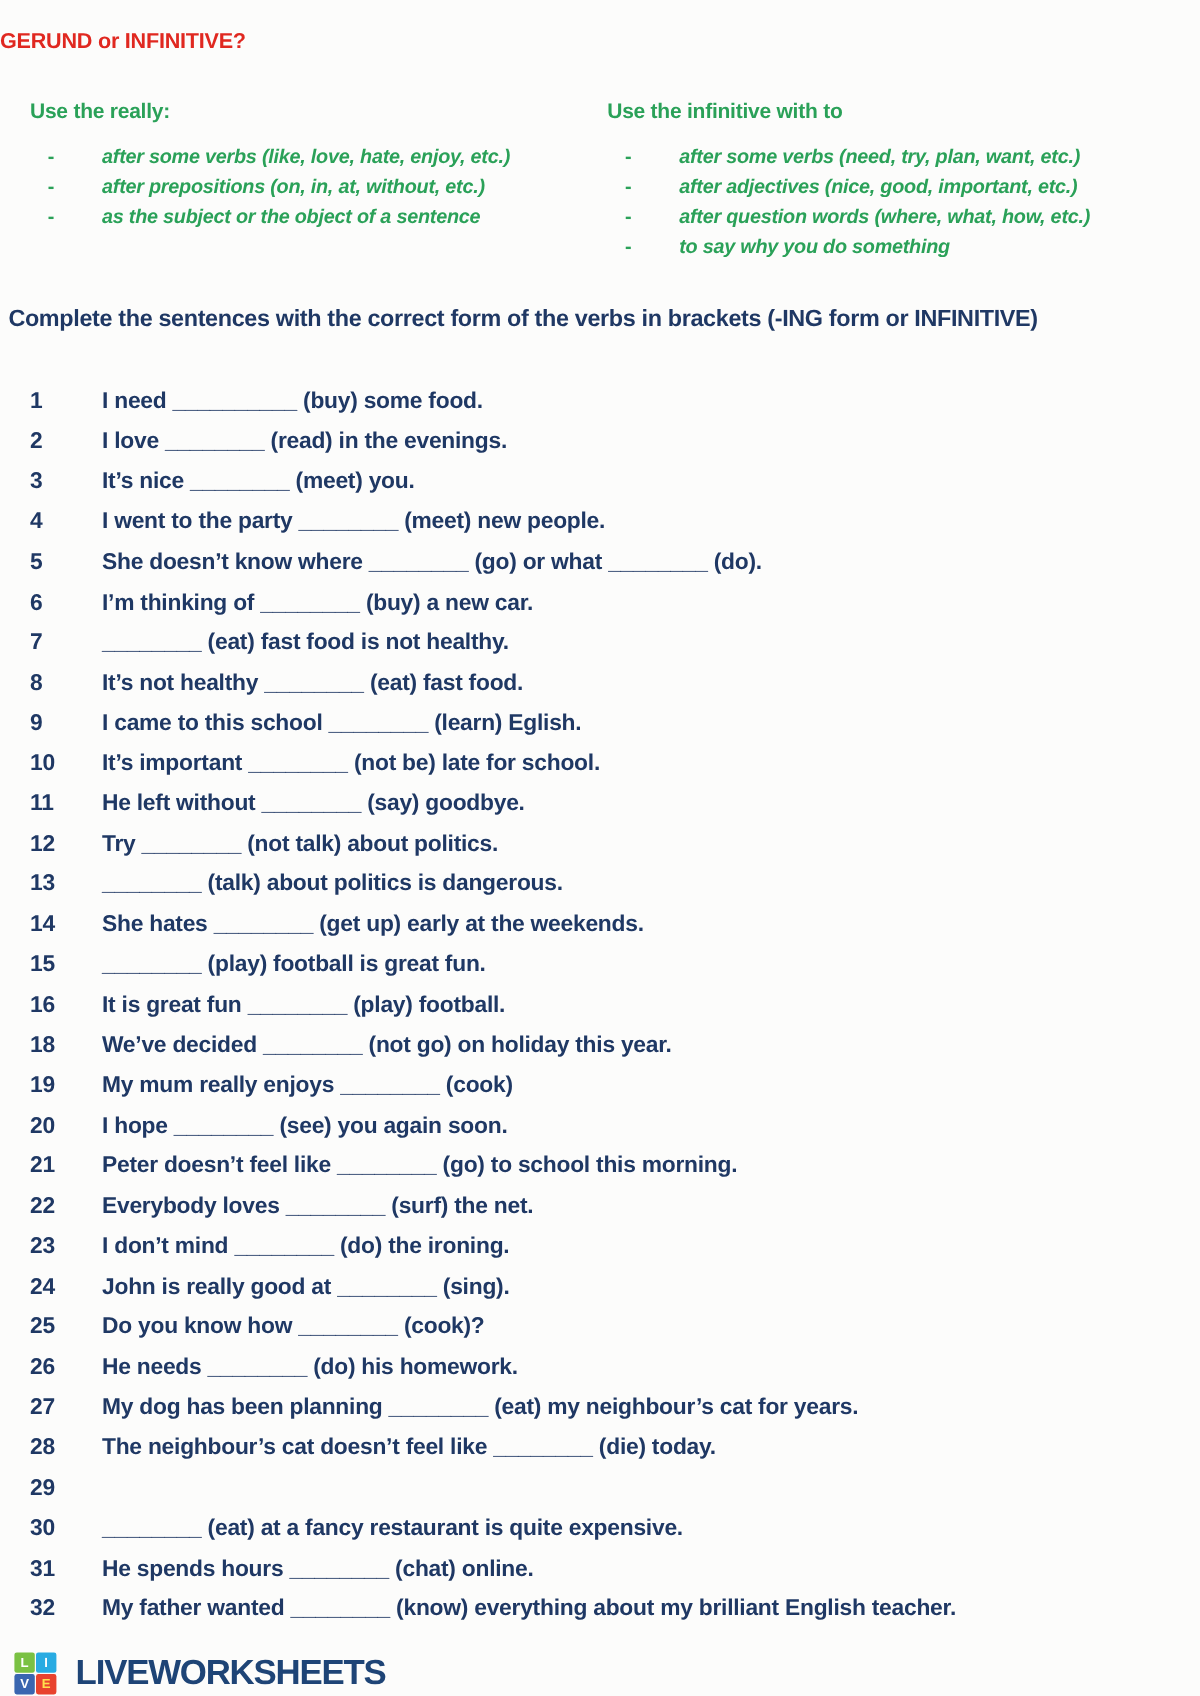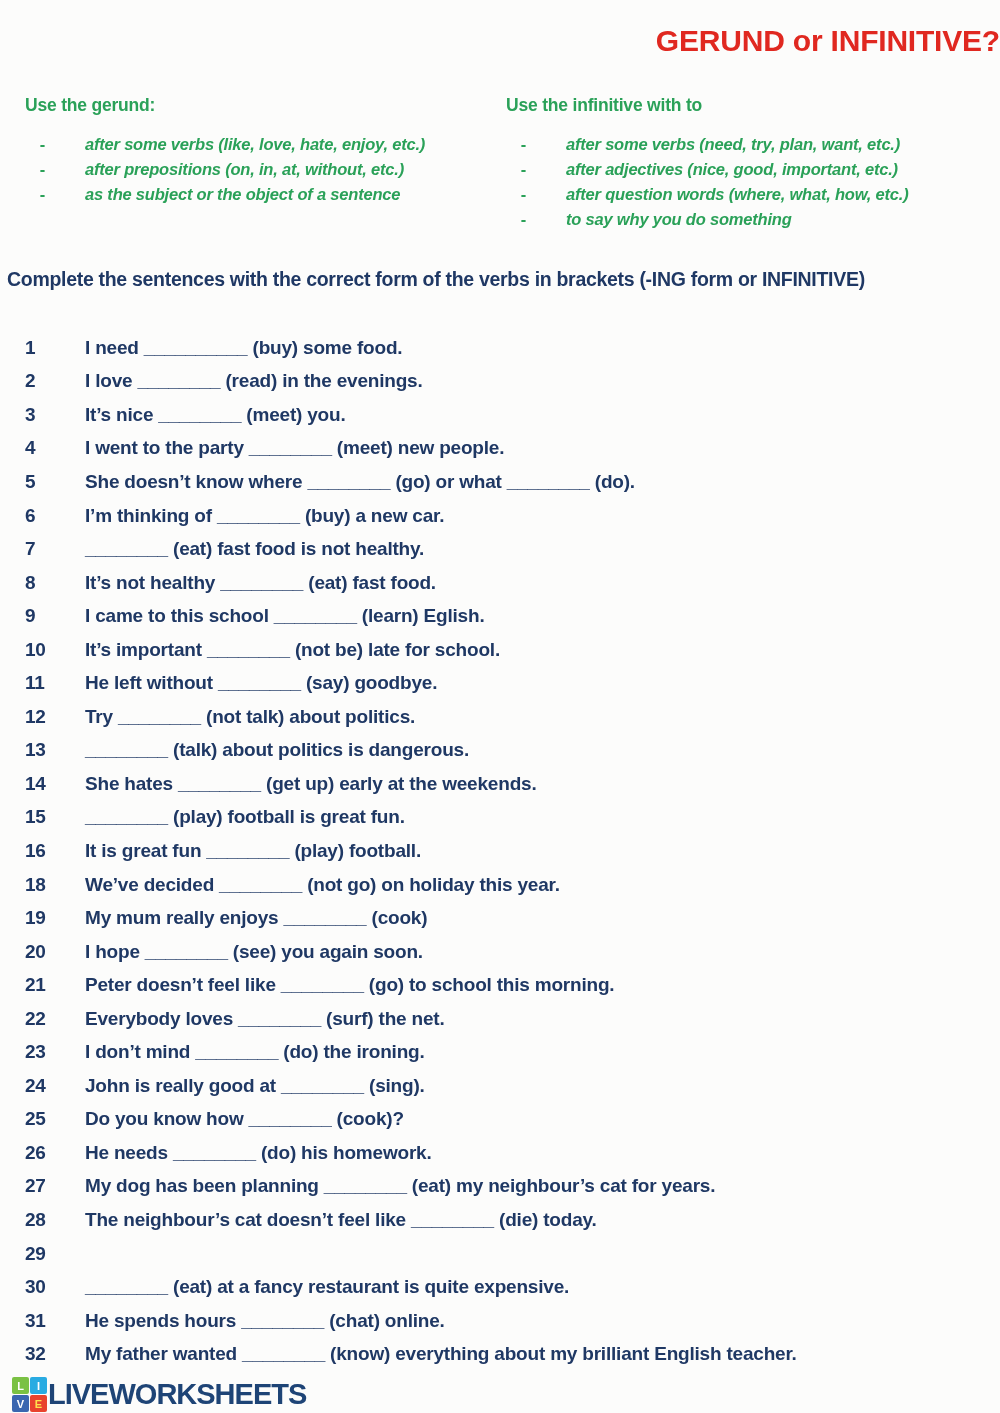--- a/index.html
+++ b/index.html
@@ -13,23 +13,23 @@
   body{
     width:1000px;height:1413px;
     background:#fcfcfb;
     font-family:"Liberation Sans",sans-serif;
     color:var(--c-body);
     position:relative;
     overflow:hidden;
   }
   .title{
     margin:0;padding-top:24px;
-    text-align:right;
+    text-align:left;
     color:var(--c-title);
-    font-size:30px;font-weight:bold;
+    font-size:18px;font-weight:bold;
     letter-spacing:-0.2px;
   }
   .rules{
     display:flex;
     margin:37px 0 0 25px;
   }
   .rule-col{width:481px;}
   .rule-col.right{width:469px;}
   .rule-heading{
     color:var(--c-rules);
@@ -87,33 +87,33 @@
     display:flex;align-items:center;justify-content:center;
     font-size:11px;font-weight:bold;
     border-radius:2px;
   }
   .logo-text{
     color:var(--c-logo);
     font-size:29px;
     font-weight:bold;
     letter-spacing:-1px;
     line-height:34px;
-    margin-left:1px;
+    margin-left:16px;
   }
 </style>
 </head>
 <body>
 
 <div class="page">
 
   <h1 class="title">GERUND or INFINITIVE?</h1>
 
   <div class="rules">
     <div class="rule-col">
-      <div class="rule-heading">Use the gerund:</div>
+      <div class="rule-heading">Use the really:</div>
       <div class="rule-list">
           <div class="rule-item">
             <span class="rule-dash">-</span>
             <span class="rule-text">after some verbs (like, love, hate, enjoy,  etc.)</span>
           </div>
           <div class="rule-item">
             <span class="rule-dash">-</span>
             <span class="rule-text">after prepositions (on, in, at, without, etc.)</span>
           </div>
           <div class="rule-item">

